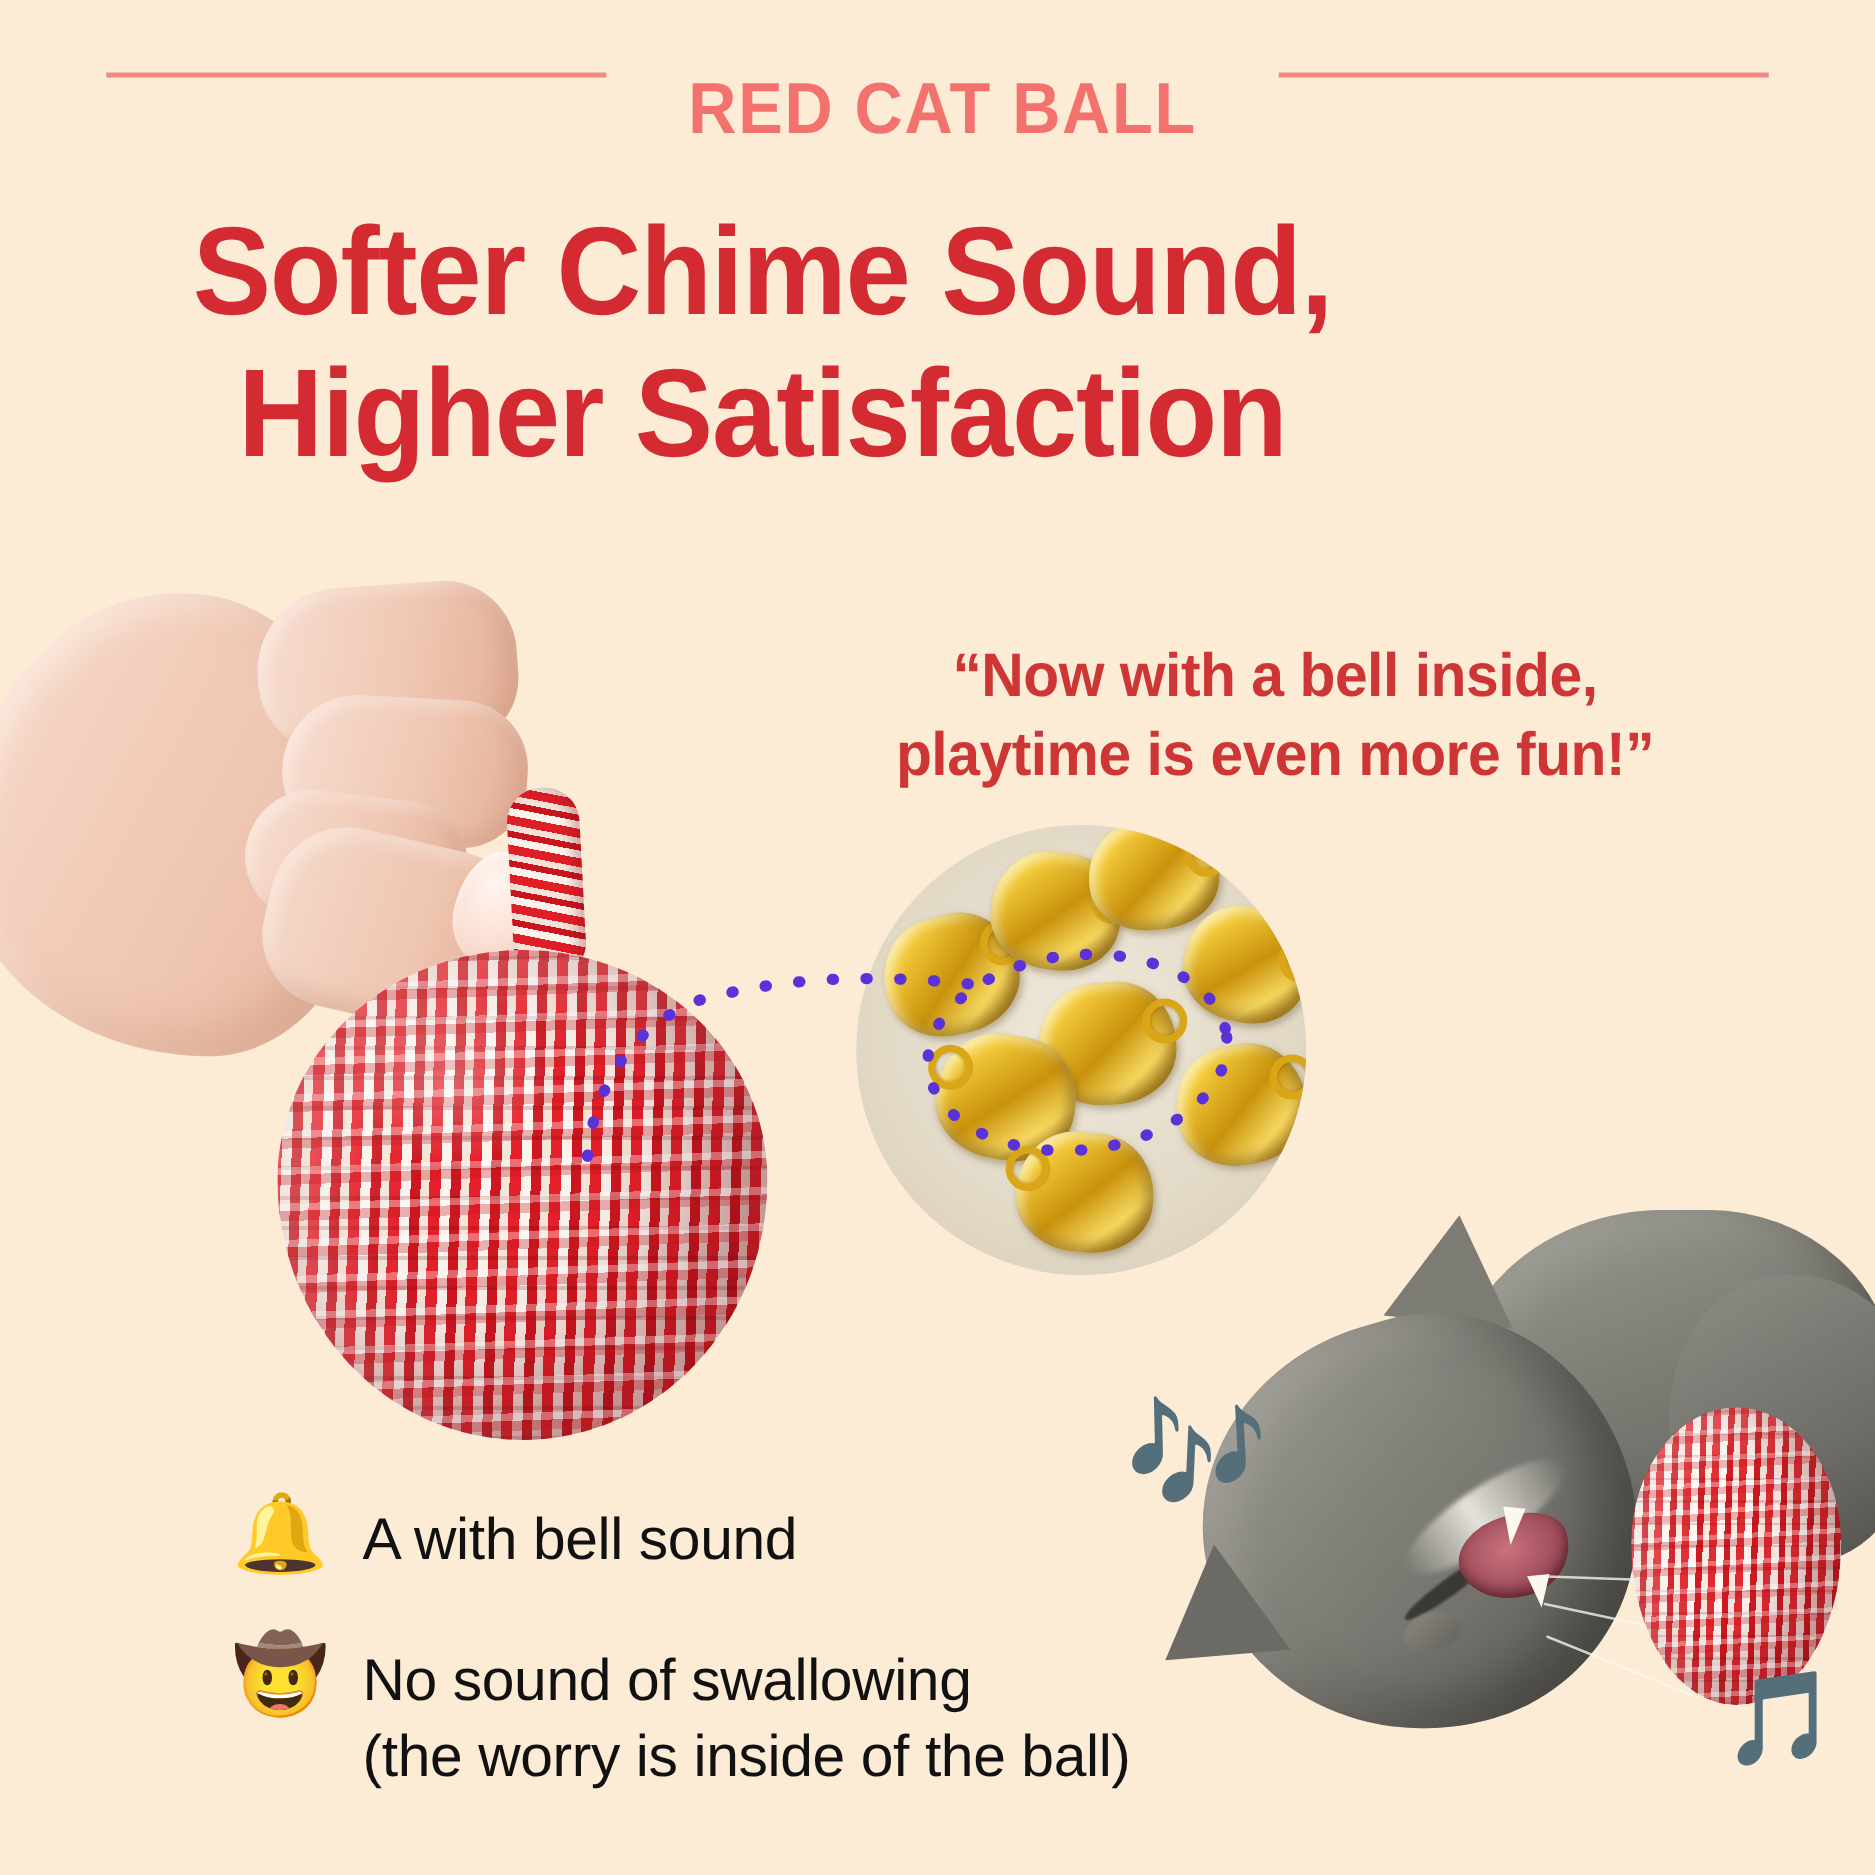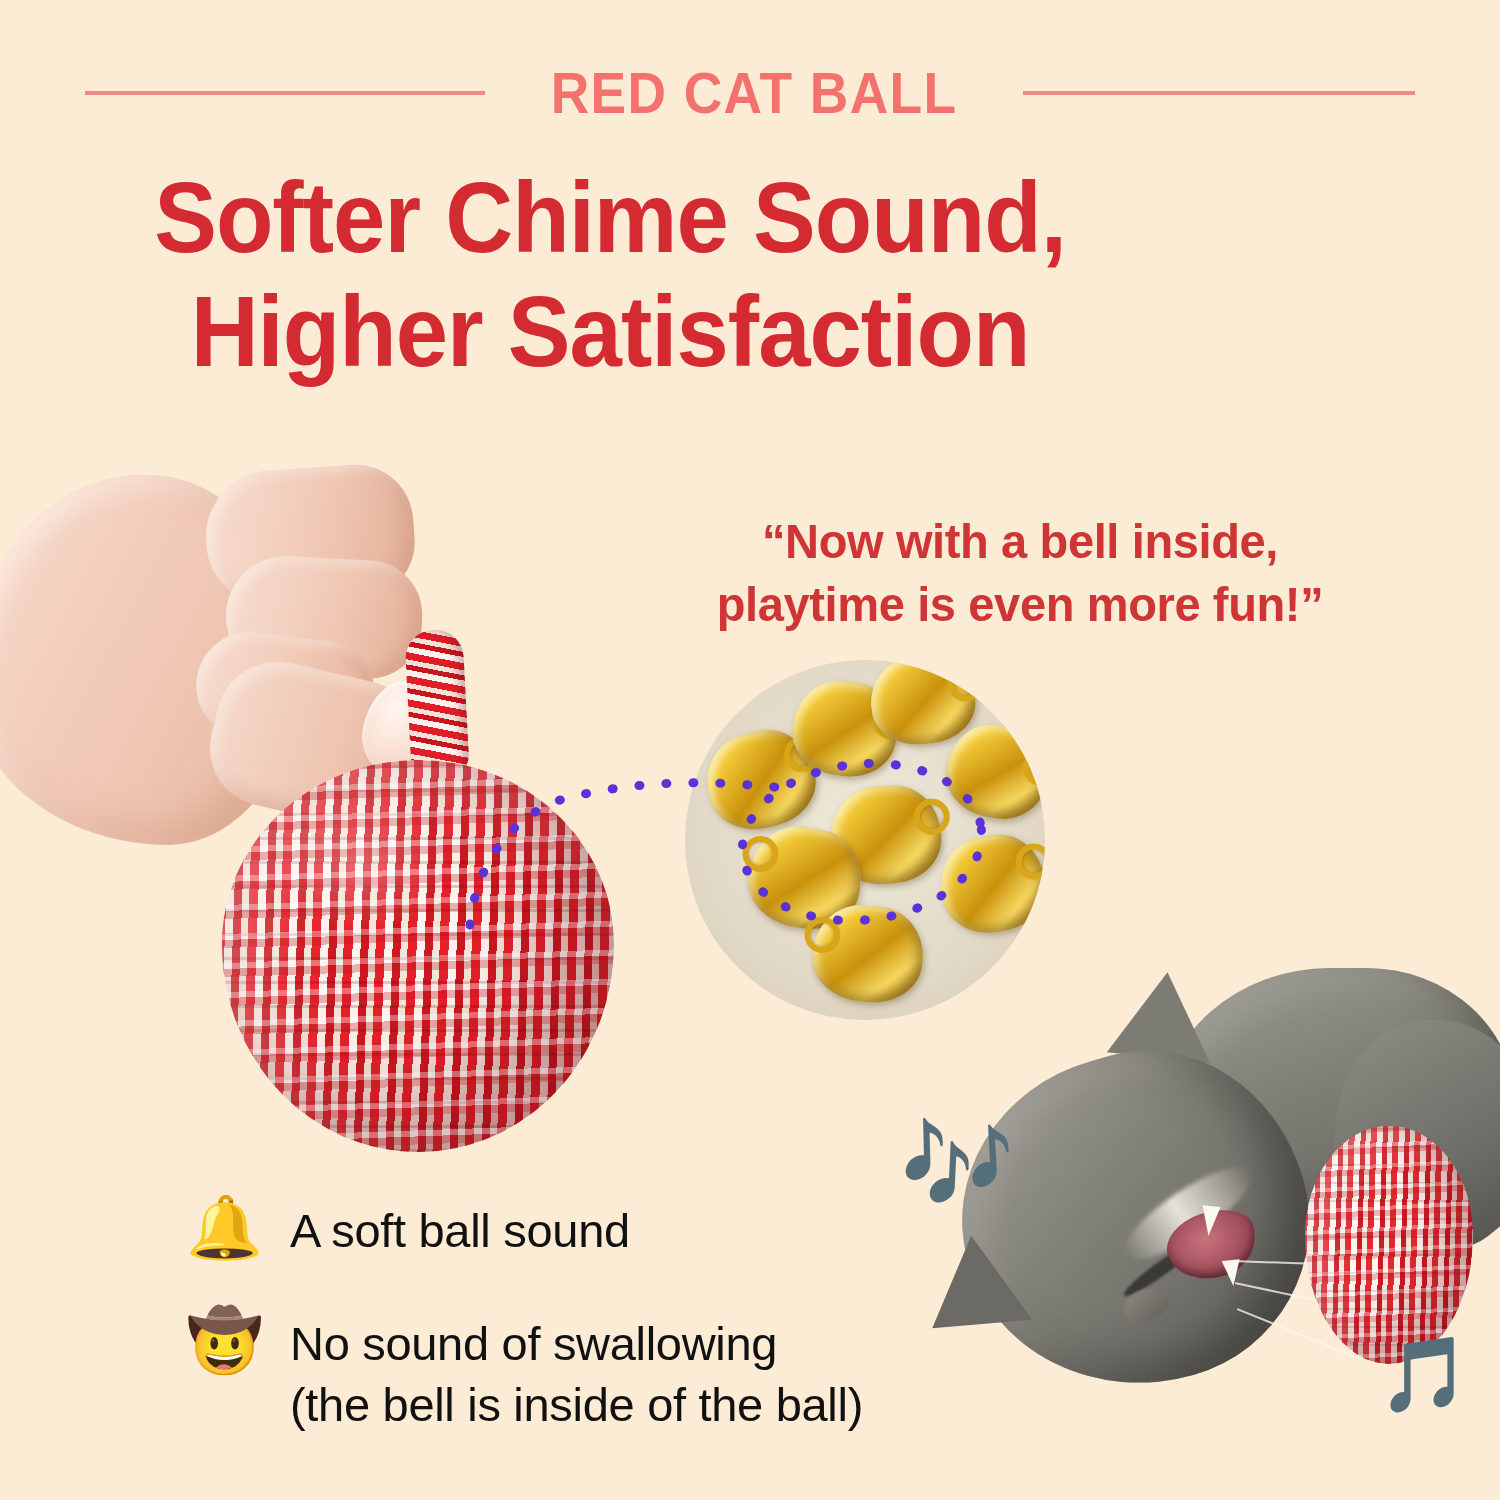--- a/index.html
+++ b/index.html
@@ -18,21 +18,20 @@
   }
 
   
   .eyebrow-row {
     position: absolute;
     top: 58px;
     left: 0;
     width: 1500px;
     height: 70px;
     display: flex;
-    align-items: center;
     justify-content: center;
     gap: 12px;
   }
   .rule {
     height: 4px;
     background: #F08A84;
     flex: 0 0 auto;
   }
   .rule-left  { width: 400px; margin-right: 36px; }
   .rule-right { width: 392px; margin-left: 36px; }
@@ -483,27 +482,27 @@
   </div>
 
   <div class="emoji notes-triple">🎶</div>
   <div class="emoji note-single">🎵</div>
 
   <div class="bullets">
 
     <div class="bullet-row">
       <div class="bullet-icon">🔔</div>
       <div class="bullet-text">
-        <span class="bt-line">A soft ball sound</span>
+        <span class="bt-line">A with bell sound</span>
       </div>
     </div>
 
     <div class="bullet-row">
       <div class="bullet-icon">🤠</div>
       <div class="bullet-text">
         <span class="bt-line">No sound of swallowing</span>
-        <span class="bt-line">(the bell is inside of the ball)</span>
+        <span class="bt-line">(the worry is inside of the ball)</span>
       </div>
     </div>
 
   </div>
 
 </div>
 
 </body></html>

